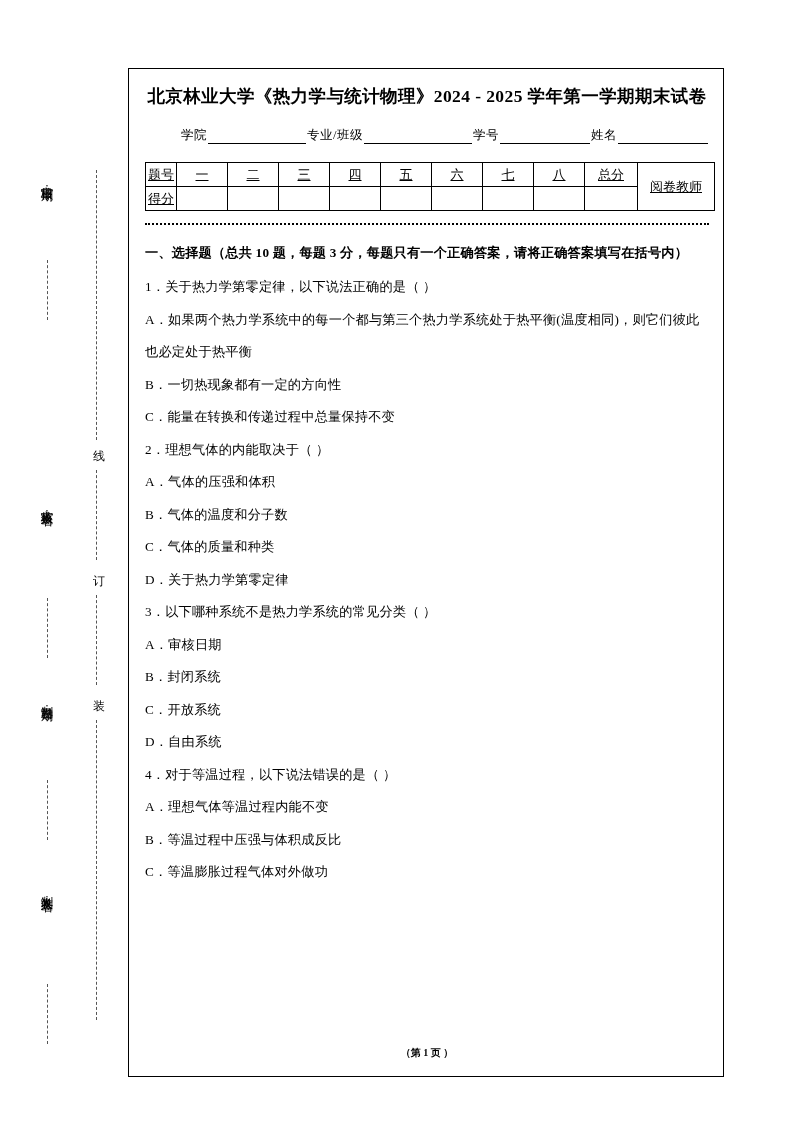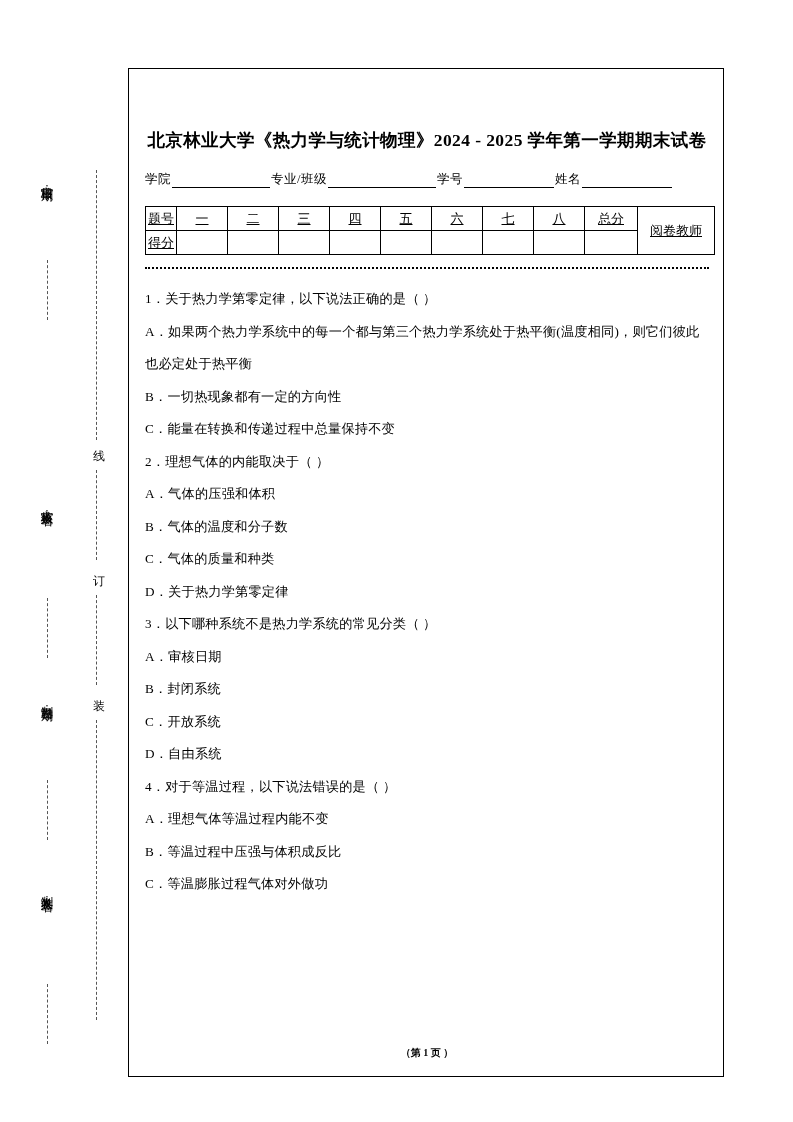--- a/index.html
+++ b/index.html
@@ -57,38 +57,37 @@
     border: 1px solid #000;
     box-sizing: border-box;
     background: #fff;
   }
 
   .inner {
     position: absolute;
     left: 16px;
     top: 10px;
     width: 564px;
-    margin-top: 44px;
   }
 
   .doc-title {
     font-size: 17.5px;
     font-weight: bold;
     text-align: center;
     line-height: 34px;
     letter-spacing: 0.4px;
     font-family: "Liberation Serif", "DejaVu Serif", serif;
   }
 
   .info-line {
     margin-top: 14px;
     font-size: 12.5px;
     display: flex;
     align-items: flex-end;
-    justify-content: flex-start;
+    justify-content: flex-end;
     letter-spacing: 0.5px;
   }
   .info-line .lbl { white-space: nowrap; }
   .info-line .blank {
     display: inline-block;
     border-bottom: 1px solid #000;
     height: 14px;
     margin: 0 1px;
   }
 
@@ -221,20 +220,21 @@
         <td></td>
         <td></td>
         <td></td>
       </tr>
     </tbody>
       </table>
 
     <div class="dotted-sep"></div>
 
     <div class="body-text">
+      <p class="q-head">一、选择题（总共 10 题，每题 3 分，每题只有一个正确答案，请将正确答案填写在括号内）</p>
 
       <p class="q-line">1．关于热力学第零定律，以下说法正确的是（  ）</p>
       <p class="opt-line">A．如果两个热力学系统中的每一个都与第三个热力学系统处于热平衡(温度相同)，则它们彼此也必定处于热平衡</p>
       <p class="opt-line">B．一切热现象都有一定的方向性</p>
       <p class="opt-line">C．能量在转换和传递过程中总量保持不变</p>
 
       <p class="q-line">2．理想气体的内能取决于（  ）</p>
       <p class="opt-line">A．气体的压强和体积</p>
       <p class="opt-line">B．气体的温度和分子数</p>
       <p class="opt-line">C．气体的质量和种类</p>

